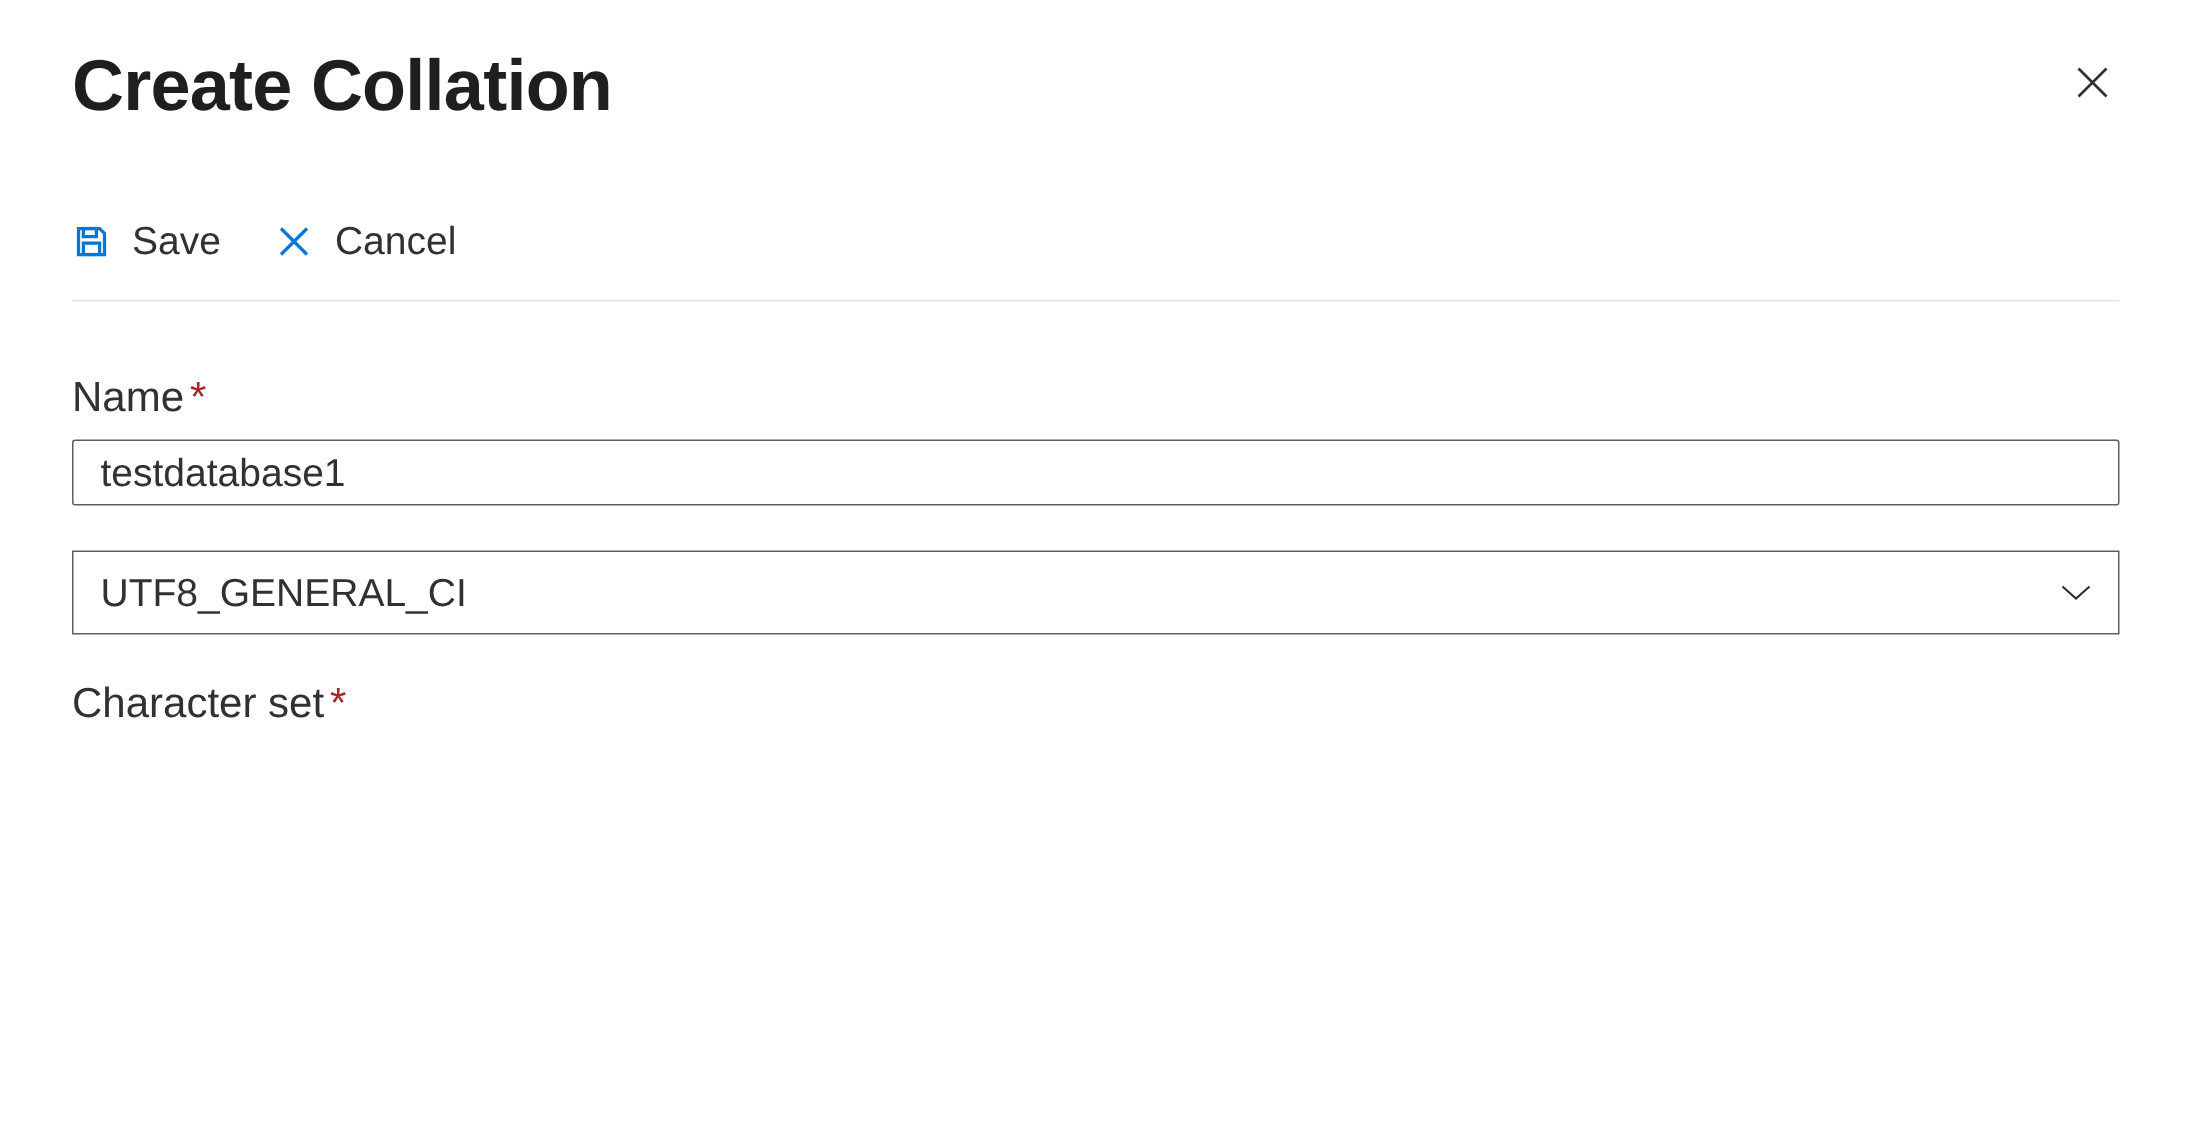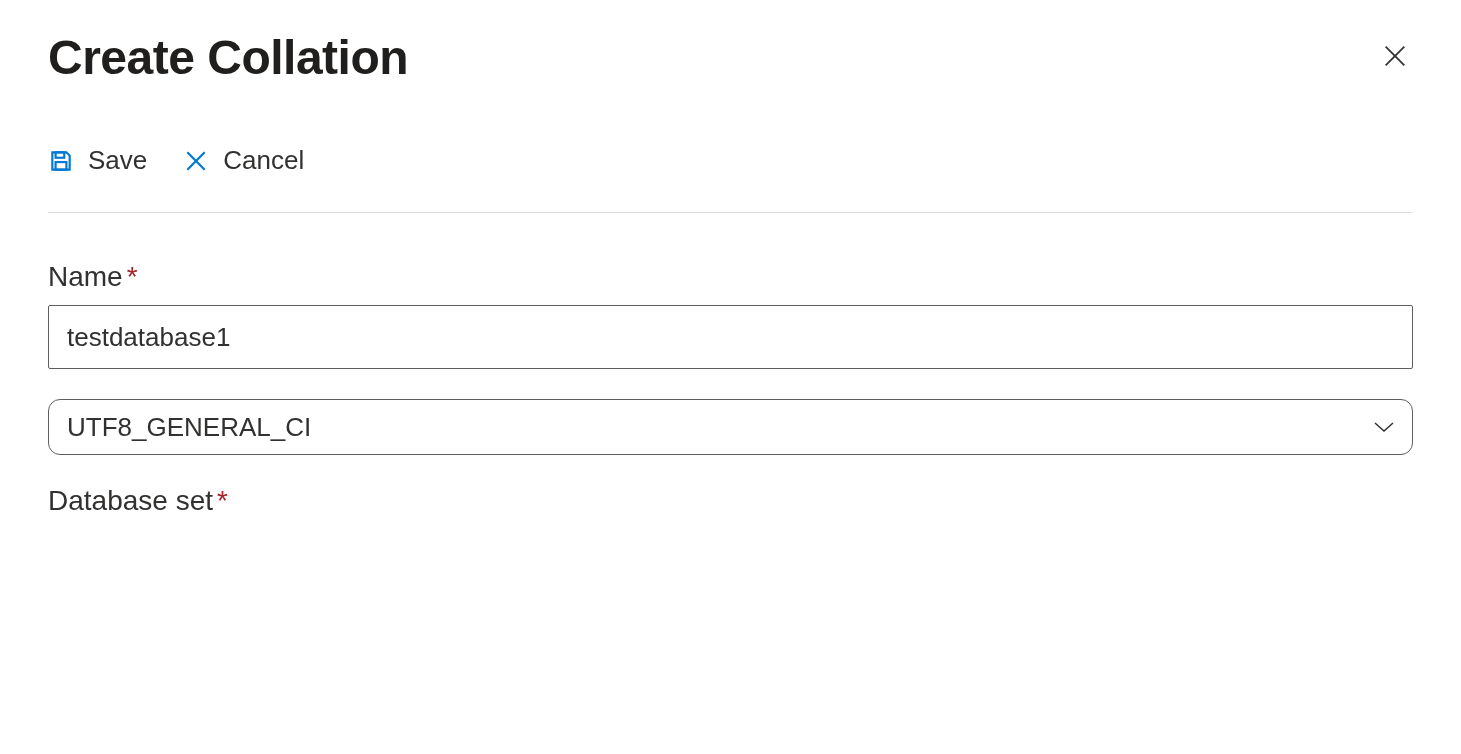--- a/index.html
+++ b/index.html
@@ -28,21 +28,21 @@
       align-items: center;
       justify-content: center;
       cursor: pointer;
       color: #323130;
     }
     .close-btn svg { width: 28px; height: 28px; }
     .toolbar {
       display: flex;
       align-items: center;
       gap: 36px;
-      padding-bottom: 36px;
+      padding-bottom: 24px;
       border-bottom: 1px solid #e1dfdd;
       margin-bottom: 48px;
     }
     .toolbar-btn {
       display: flex;
       align-items: center;
       gap: 14px;
       cursor: pointer;
       font-size: 26px;
       color: #323130;
@@ -62,36 +62,36 @@
     .form-group { margin-bottom: 30px; }
     .field-label {
       font-size: 28px;
       color: #323130;
       display: block;
       margin-bottom: 12px;
     }
     .required { color: #a4262c; margin-left: 4px; }
     .text-input {
       width: 100%;
-      height: 64px;
+      height: 44px;
       border: 1px solid #605e5c;
       border-radius: 2px;
       padding: 0 18px;
       font-size: 26px;
       font-family: inherit;
       color: #323130;
       background: #fff;
       outline: none;
     }
     .select-wrap { position: relative; width: 100%; }
     .select-input {
       width: 100%;
       height: 56px;
       border: 1px solid #605e5c;
-      border-radius: 12px;
+      border-radius: 0;
       padding: 0 50px 0 18px;
       font-size: 26px;
       font-family: inherit;
       color: #323130;
       background: #fff;
       cursor: pointer;
       display: flex;
       align-items: center;
       margin-top: 16px;
     }
@@ -157,15 +157,15 @@
     <span class="chevron">
       <svg viewBox="0 0 22 14" fill="none" stroke="currentColor" stroke-width="1.5">
         <polyline points="2,3 11,11 20,3"></polyline>
       </svg>
     </span>
   </div>
 </div>
 
 <div class="form-group">
   <label class="field-label">
-    <span>Database set</span><span class="required">*</span>
+    <span>Character set</span><span class="required">*</span>
   </label>
 </div>
 
 </body></html>

